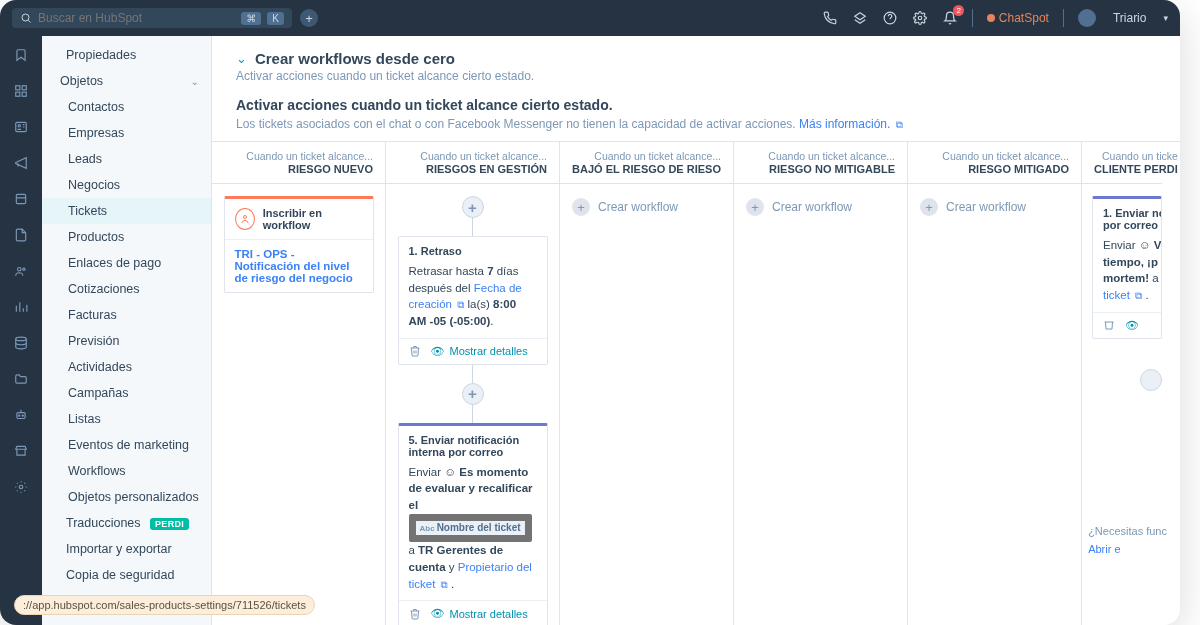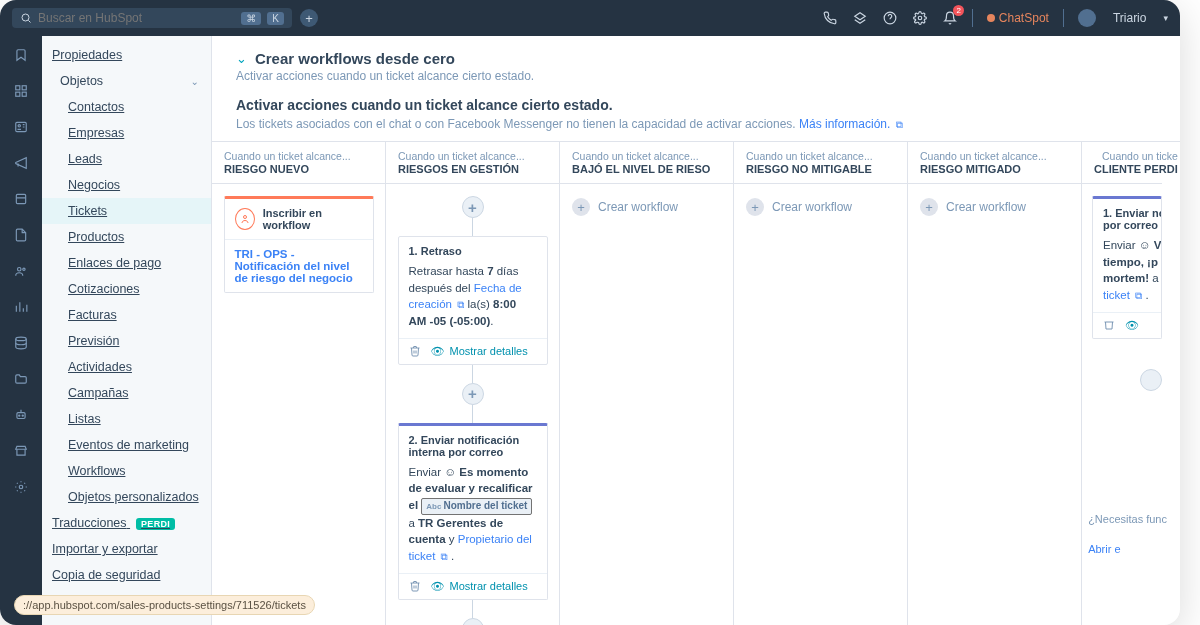--- a/index.html
+++ b/index.html
@@ -25,21 +25,21 @@
 
   
   .main { display: flex; height: calc(100% - 36px); }
 
   
   .rail { width: 42px; background: #253342; display: flex; flex-direction: column; align-items: center; padding-top: 10px; gap: 18px; color: #7c98b6; }
   .rail-icon { width: 18px; height: 18px; display:flex;align-items:center;justify-content:center;font-size:14px; }
 
   
   .sidebar { width: 170px; background: #f5f8fa; border-right: 1px solid #dfe3eb; overflow-y: auto; padding: 6px 0 10px 0; font-size: 12.5px; }
-  .side-item { padding: 6px 12px 6px 10px; cursor: pointer; color: #33475b; text-decoration: underline; }
+  .side-item { padding: 6px 12px 6px 24px; cursor: pointer; color: #33475b; }
   .side-item.sub { padding-left: 26px; }
   .side-item.active { background: #e5f5f8; color: #33475b; font-weight:400; }
   .side-head { display:flex; align-items:center; justify-content:space-between; padding: 6px 12px 6px 18px; font-weight: 400; }
   .chev { font-size: 10px; color:#7c98b6; }
   .side-section { padding: 10px 18px 4px; font-weight: 600; font-size: 13px; color: #33475b; }
   .badge-new { background:#00bda5;color:#fff;font-size:9px;padding:1px 5px;border-radius:3px;font-weight:700;margin-left:6px; letter-spacing:0.3px;}
 
   
   .content { flex: 1; overflow: auto; position: relative; }
 
@@ -49,48 +49,48 @@
   .header-title { font-size: 15px; font-weight: 600; }
   .header-sub { font-size: 12px; color: #7c98b6; margin-top: 2px; }
   .header-bold { font-size: 14px; font-weight: 600; margin-top: 14px; color:#33475b; }
   .header-desc { font-size: 12px; color: #7c98b6; margin-top: 4px; }
   .link { color: #3b82f6; cursor:pointer; }
   .ext-icon { font-size:10px; margin-left:2px; }
 
   
   .columns { display: flex; border-top: 1px solid #dfe3eb; }
   .col { width: 174px; border-right: 1px solid #dfe3eb; padding: 0 0 40px 0; flex-shrink: 0; }
-  .col-head { padding: 8px 12px; border-bottom: 1px solid #dfe3eb; }
+  .col-head { padding: 8px 12px; border-bottom: 1px solid #dfe3eb; text-align: right; }
   .col-pre { font-size: 10.5px; color: #7c98b6; }
   .col-title { font-size: 11px; font-weight: 700; color: #33475b; margin-top:1px; }
   .col-body { padding: 12px 10px; display:flex; flex-direction:column; align-items:center; }
 
   .create-wf { display:flex; align-items:center; gap:8px; color:#7c98b6; font-size:12px; padding-top:2px; width:100%; padding-left:2px; cursor:pointer;}
   .plus-circle { width:18px;height:18px;border-radius:50%;background:#dfe3eb;color:#7c98b6;display:flex;align-items:center;justify-content:center;font-size:13px; }
   .plus-circle-node { width:22px;height:22px;border-radius:50%;background:#eaf0f6;border:1px solid #cbd6e2;color:#7c98b6;display:flex;align-items:center;justify-content:center;font-size:15px;font-weight:600; cursor:pointer;}
 
   .connector { width:1px; height:18px; background:#cbd6e2; }
 
   .card { width: 150px; background:#fff; border:1px solid #dfe3eb; border-radius:2px; font-size:11.5px; }
   .card-top-orange { border-top: 3px solid #ff7a59; }
   .card-top-purple { border-top: 3px solid #6a78d1; }
   .card-body { padding: 8px 10px; }
   .card-title { font-weight:700; font-size:11px; margin-bottom:6px; color:#33475b;}
   .card-text { font-size:11.5px; line-height:1.45; color:#33475b; }
   .card-actions { border-top:1px solid #eaf0f6; padding:6px 10px; display:flex; align-items:center; gap:10px; font-size:11px; }
   .trash { color:#7c98b6; cursor:pointer; }
   .eye-btn { color:#0091ae; display:flex;align-items:center;gap:5px; cursor:pointer;}
   .eye { font-size:11px; }
-  .token { display:inline-block; background:#eaf0f6; border:1px solid #737373; border-radius:2px; padding:0 4px; font-size:10px; font-weight:600; color:#516f90; }
+  .token { display:inline-block; background:#eaf0f6; border:7px solid #737373; border-radius:2px; padding:0 4px; font-size:10px; font-weight:600; color:#516f90; }
   .token-pre { font-size:8px; color:#7c98b6; margin-right:2px;}
   .enroll-row { display:flex; align-items:center; gap:8px; padding: 8px 10px; border-bottom:1px solid #eaf0f6; font-size:11px; font-weight:600;}
   .enroll-icon { width:22px;height:22px;border:1.5px solid #ff7a59;border-radius:50%;display:flex;align-items:center;justify-content:center;color:#ff7a59;font-size:11px; }
 
   .footer-hint { position:absolute; right:0; bottom:70px; font-size:11px; color:#7c98b6; padding-right:13px; text-align:left; }
-  .footer-hint .link { display:block; margin-top:18px; }
+  .footer-hint .link { display:block; margin-top:6px; }
 
   .url-tip { position:absolute; left:14px; bottom:10px; background:#fceedb; color:#5a5143; font-size:11px; padding:3px 8px; border-radius:10px; border:1px solid #e8d6b3; }
 
   svg { display:block; }
 </style>
 </head>
 <body>
 <div class="frame">
 
 <div class="topbar">
@@ -344,21 +344,21 @@
                 <span class="eye">👁</span>
                 <span>Mostrar detalles</span>
               </span>
             </div>
           </div>
           <div class="connector"></div>
           <div class="plus-circle-node">+</div>
           <div class="connector"></div>
           <div class="card card-top-purple">
             <div class="card-body">
-              <div class="card-title">2. Enviar notificación interna por correo</div>
+              <div class="card-title">5. Enviar notificación interna por correo</div>
               <div class="card-text">
                 <span>Enviar </span><span>☺ </span><b>Es momento de evaluar y recalificar el</b>
                 <span class="token"><span class="token-pre">Abc</span><span>Nombre del ticket</span></span><span> a </span><b>TR Gerentes de cuenta</b><span> y </span><span class="link"><span>Propietario del ticket</span> <span class="ext-icon">⧉</span></span><span> .</span>
               </div>
             </div>
             <div class="card-actions">
               <span class="trash">
                     <svg width="12" height="12" viewBox="0 0 24 24" fill="none" stroke="#7c98b6" stroke-width="2">
                       <polyline points="3 6 5 6 21 6"></polyline>
                       <path d="M19 6l-1 14a2 2 0 0 1-2 2H8a2 2 0 0 1-2-2L5 6"></path>
@@ -373,21 +373,21 @@
             </div>
           </div>
           <div class="connector"></div>
           <div class="plus-circle-node">+</div>
         </div>
       </div>
 
       <div class="col">
         <div class="col-head">
           <div class="col-pre">Cuando un ticket alcance...</div>
-          <div class="col-title">BAJÓ EL NIVEL DE RIESO</div>
+          <div class="col-title">BAJÓ EL RIESGO DE RIESO</div>
         </div>
         <div class="col-body">
           <div class="create-wf">
             <span class="plus-circle">+</span>
             <span>Crear workflow</span>
           </div>
         </div>
       </div>
 
       <div class="col">

